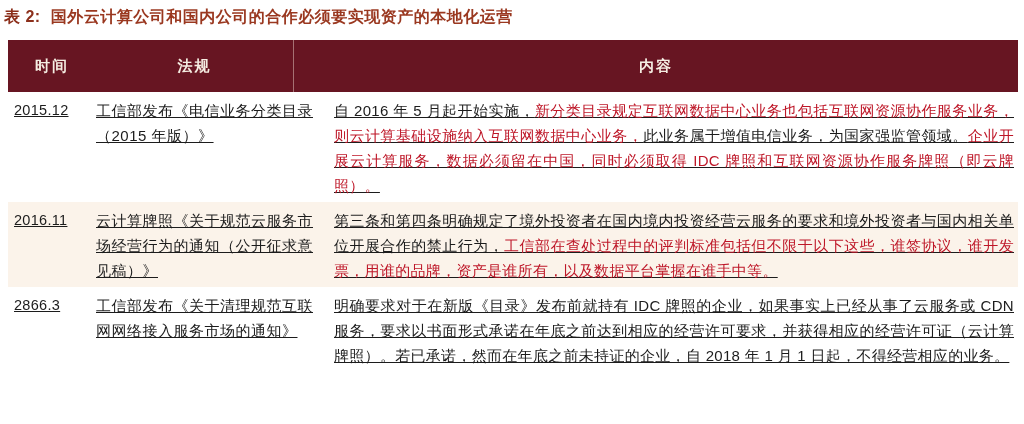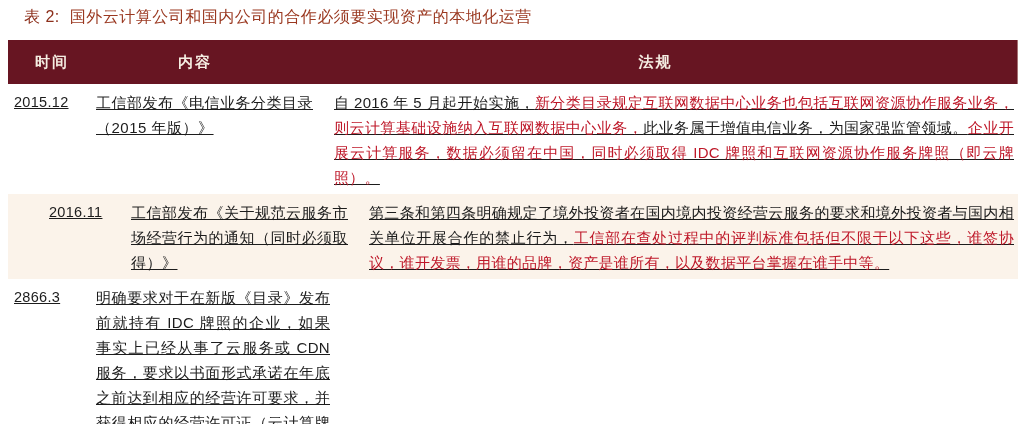--- a/index.html
+++ b/index.html
@@ -18,40 +18,40 @@
   }
   .page{
     position:relative;
     width:1024px;
     height:424px;
     background:#ffffff;
     overflow:hidden;
   }
   .title{
     position:absolute;
-    left:24px;
+    left:4px;
     top:7px;
     font-size:16px;
-    font-weight:normal;
+    font-weight:bold;
     color:var(--title-color);
     letter-spacing:0.5px;
     white-space:nowrap;
   }
   .title .t-label{color:#8C2F1B;margin-right:10px;}
   .tablewrap{
     position:absolute;
     left:8px;
     top:40px;
     width:1010px;
   }
   .thead{
     display:grid;
     grid-template-columns:88px 198px 1fr;
     background:var(--header-bg);
-    height:44px;
+    height:52px;
     align-items:center;
   }
   .th{
     color:var(--header-text);
     font-size:15px;
     font-weight:bold;
     text-align:center;
     letter-spacing:2px;
     height:100%;
     display:flex;
@@ -59,21 +59,21 @@
     justify-content:center;
   }
   .th.divided{border-right:1px solid rgba(243,226,214,0.45);}
   .trow{
     display:grid;
     grid-template-columns:88px 238px 1fr;
     padding:6px 0 4px 0;
     background:#ffffff;
     text-decoration:underline;
   }
-  .trow.shaded{background:var(--row-shade);padding-left:35px;}
+  .trow.shaded{background:var(--row-shade);}
   .cell{
     font-size:15px;
     line-height:25px;
     color:var(--body-text);
   }
   .c-time{
     padding-left:6px;
     font-size:14.5px;
     letter-spacing:0.3px;
   }
@@ -104,38 +104,39 @@
 
 <div class="page">
 
   <div class="title">
     <span class="t-label">表 2:</span><span class="t-text">国外云计算公司和国内公司的合作必须要实现资产的本地化运营</span>
   </div>
 
   <div class="tablewrap">
     <div class="thead">
       <div class="th">时间</div>
+      <div class="th divided">法规</div>
       <div class="th">内容</div>
-      <div class="th divided">法规</div>
     </div>
     <div id="rows">
   <div class="trow">
     <div class="cell c-time">2015.12</div>
     <div class="cell c-reg">工信部发布《电信业务分类目录（2015 年版）》</div>
     <div class="cell c-content"><span>自 2016 年 5 月起开始实施，</span><span class="hl">新分类目录规定互联网数据中心业务也包括互联网资源协作服务业务，则云计算基础设施纳入互联网数据中心业务，</span><span>此业务属于增值电信业务，为国家强监管领域。</span><span class="hl">企业开展云计算服务，数据必须留在中国，同时必须取得 IDC 牌照和互联网资源协作服务牌照（即云牌照）。</span></div>
   </div>
 
   <div class="trow shaded">
     <div class="cell c-time">2016.11</div>
-    <div class="cell c-reg">工信部发布《关于规范云服务市场经营行为的通知（同时必须取得）》</div>
+    <div class="cell c-reg">云计算牌照《关于规范云服务市场经营行为的通知（公开征求意见稿）》</div>
     <div class="cell c-content"><span>第三条和第四条明确规定了境外投资者在国内境内投资经营云服务的要求和境外投资者与国内相关单位开展合作的禁止行为，</span><span class="hl">工信部在查处过程中的评判标准包括但不限于以下这些，谁签协议，谁开发票，用谁的品牌，资产是谁所有，以及数据平台掌握在谁手中等。</span></div>
   </div>
 
   <div class="trow">
     <div class="cell c-time">2866.3</div>
+    <div class="cell c-reg">工信部发布《关于清理规范互联网网络接入服务市场的通知》</div>
     <div class="cell c-content"><span>明确要求对于在新版《目录》发布前就持有 IDC 牌照的企业，如果事实上已经从事了云服务或 CDN 服务，要求以书面形式承诺在年底之前达到相应的经营许可要求，并获得相应的经营许可证（云计算牌照）。若已承诺，然而在年底之前未持证的企业，自 2018 年 1 月 1 日起，不得经营相应的业务。</span></div>
   </div>
 </div>
   </div>
 
   <div class="source">资料来源：工信部、招商证券</div>
 
 </div>
 
 </body></html>

